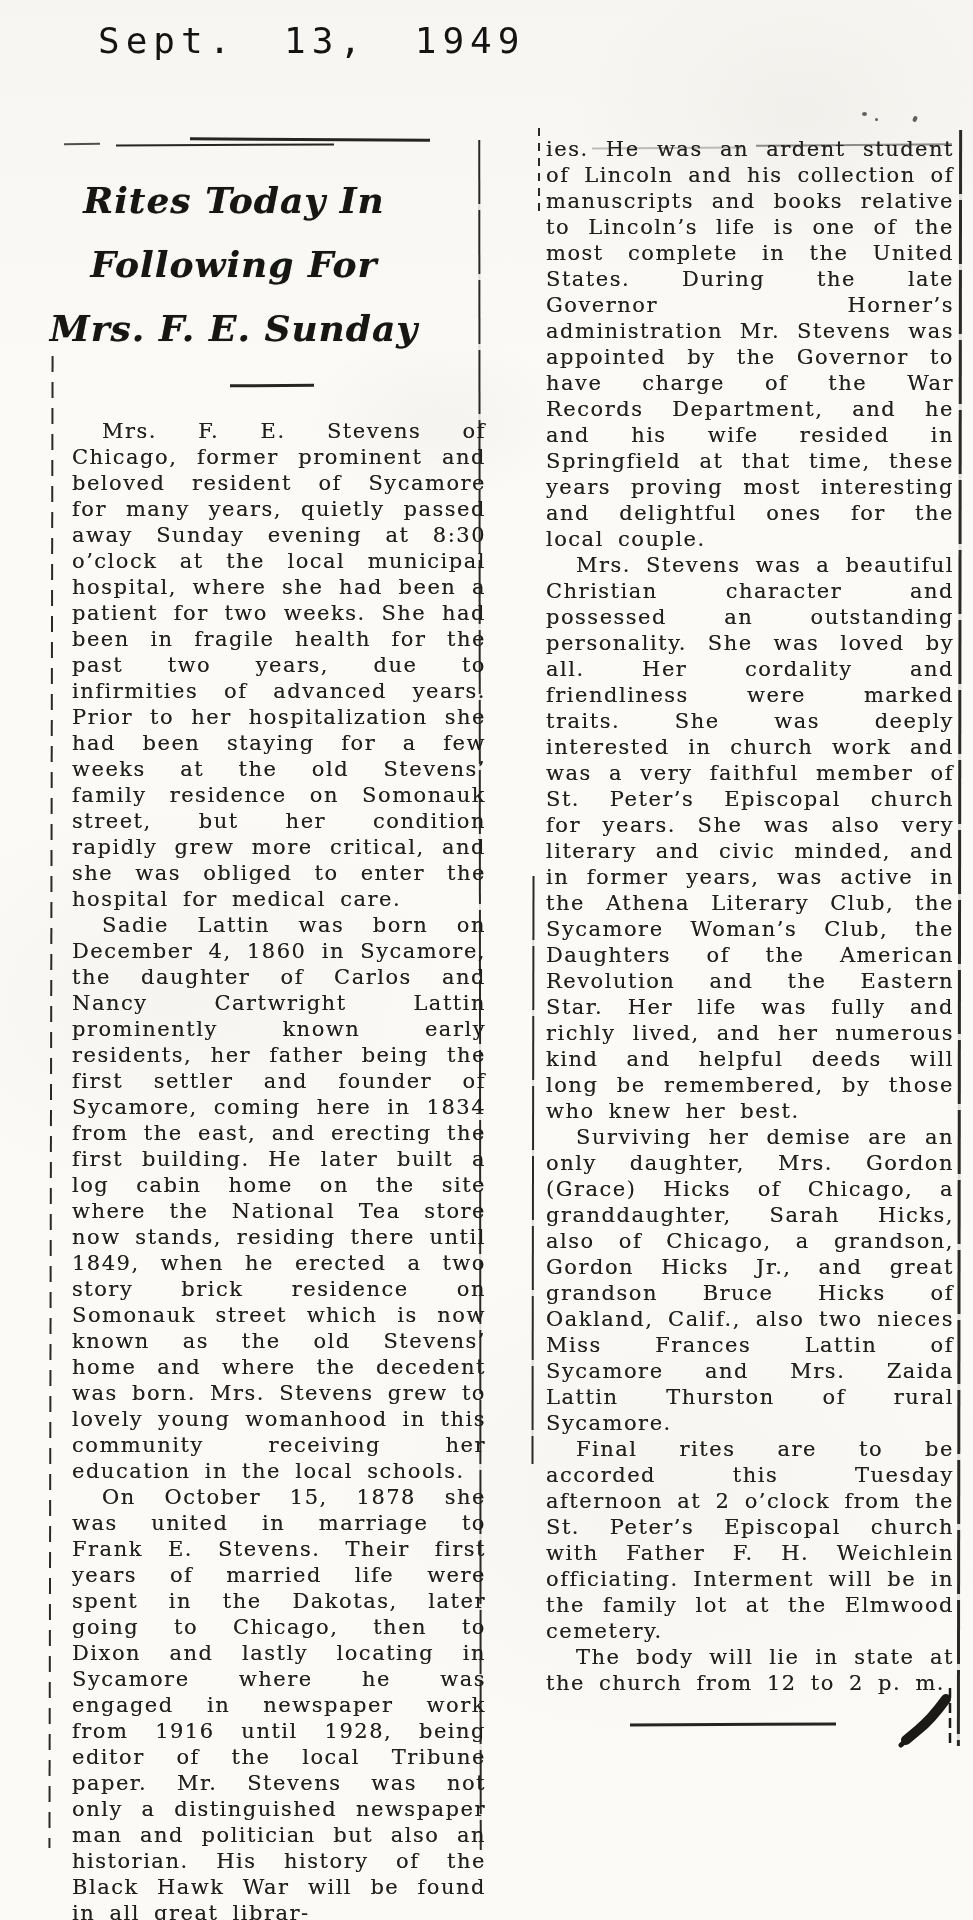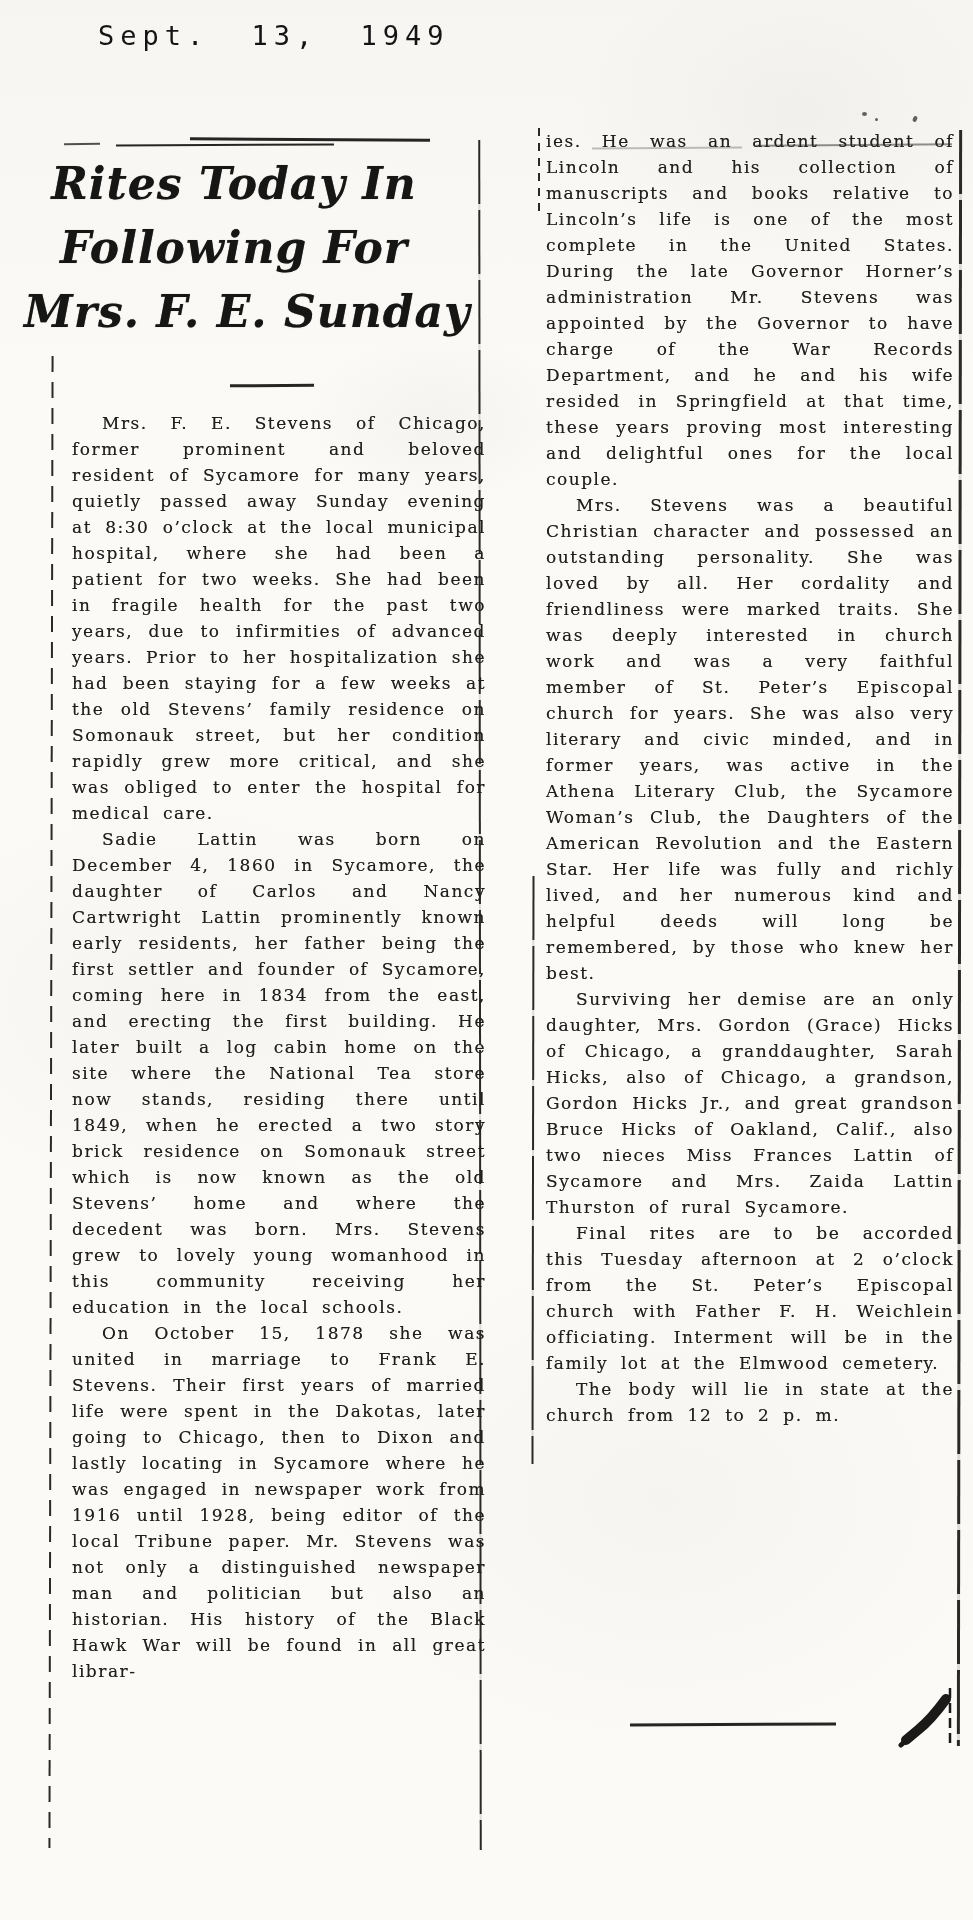--- a/index.html
+++ b/index.html
@@ -13,44 +13,45 @@
       radial-gradient(ellipse 420px 300px at 18% 52%, rgba(140,138,122,0.05), transparent 72%),
       radial-gradient(ellipse 520px 380px at 68% 78%, rgba(148,144,128,0.05), transparent 72%),
       radial-gradient(ellipse 200px 120px at 45% 22%, rgba(140,136,120,0.06), transparent 70%),
       linear-gradient(180deg, rgba(128,124,108,0.035), rgba(128,124,108,0) 22%);
     font-family:"DejaVu Serif", serif;
     color:#1f1e1d;
   }
   .date{
     position:absolute;left:98px;top:20px;
     font-family:"DejaVu Sans Mono", monospace;
-    font-size:27px;letter-spacing:6px;word-spacing:20px;
+    font-size:36px;letter-spacing:6px;word-spacing:20px;
     color:#141414;white-space:nowrap;
   }
   .headline{
-    position:absolute;left:24px;top:152px;width:420px;
+    position:absolute;left:24px;top:168px;width:420px;
     text-align:center;
     font-style:italic;font-weight:bold;
-    font-size:44px;line-height:64px;letter-spacing:1px;
+    font-size:36px;line-height:64px;letter-spacing:1px;
     color:#161615;
     text-shadow:0 0 0.7px rgba(20,20,20,0.6);
   }
   .headline .hl{display:block;white-space:nowrap;}
   .hrule{position:absolute;background:#262524;}
   .vrule{position:absolute;width:2px;}
   .v-solid{background:repeating-linear-gradient(to bottom,#2a2927 0 64px, rgba(42,41,39,0.15) 64px 70px);}
   .v-dash{background:repeating-linear-gradient(to bottom,#2a2927 0 16px, rgba(42,41,39,0) 16px 26px);}
   .v-dash2{background:repeating-linear-gradient(to bottom,#2a2927 0 8px, rgba(42,41,39,0) 8px 15px);}
   .col{
     position:absolute;
-    font-size:17px;line-height:26px;
+    font-size:21px;line-height:26px;
     letter-spacing:1.5px;word-spacing:6px;
     text-align:justify;
     color:#201f1e;
     text-shadow:0 0 0.6px rgba(25,25,25,0.55);
+    margin-top:8px;
   }
   .col p{margin:0;text-indent:30px;}
   .col p.cont{text-indent:0;}
   .strike{position:absolute;background:rgba(40,38,35,0.5);height:2px;}
   .speck{position:absolute;background:rgba(50,48,44,0.75);border-radius:50%;}
   .penmark{position:absolute;}
 </style>
 </head>
 <body>
 

